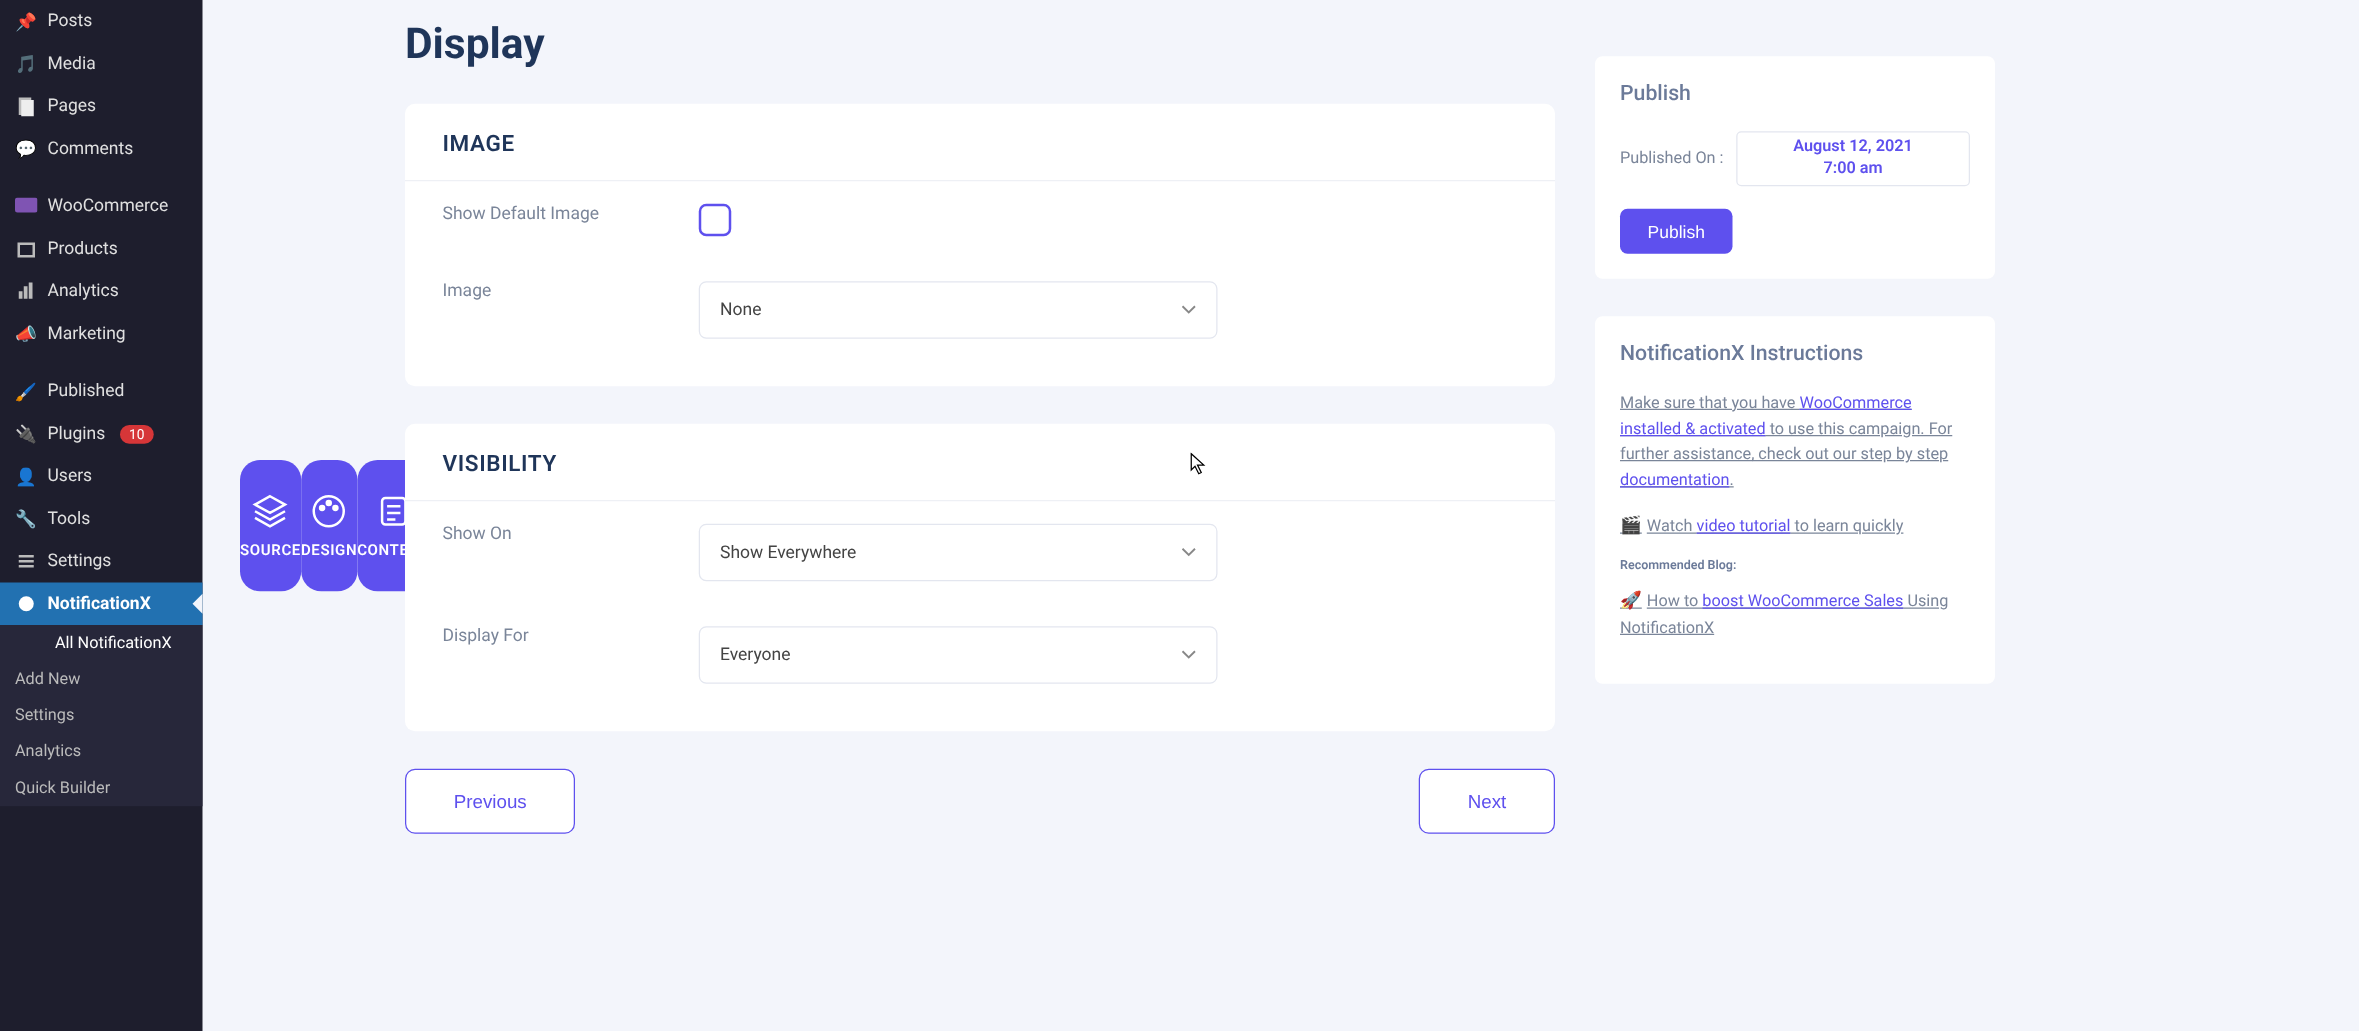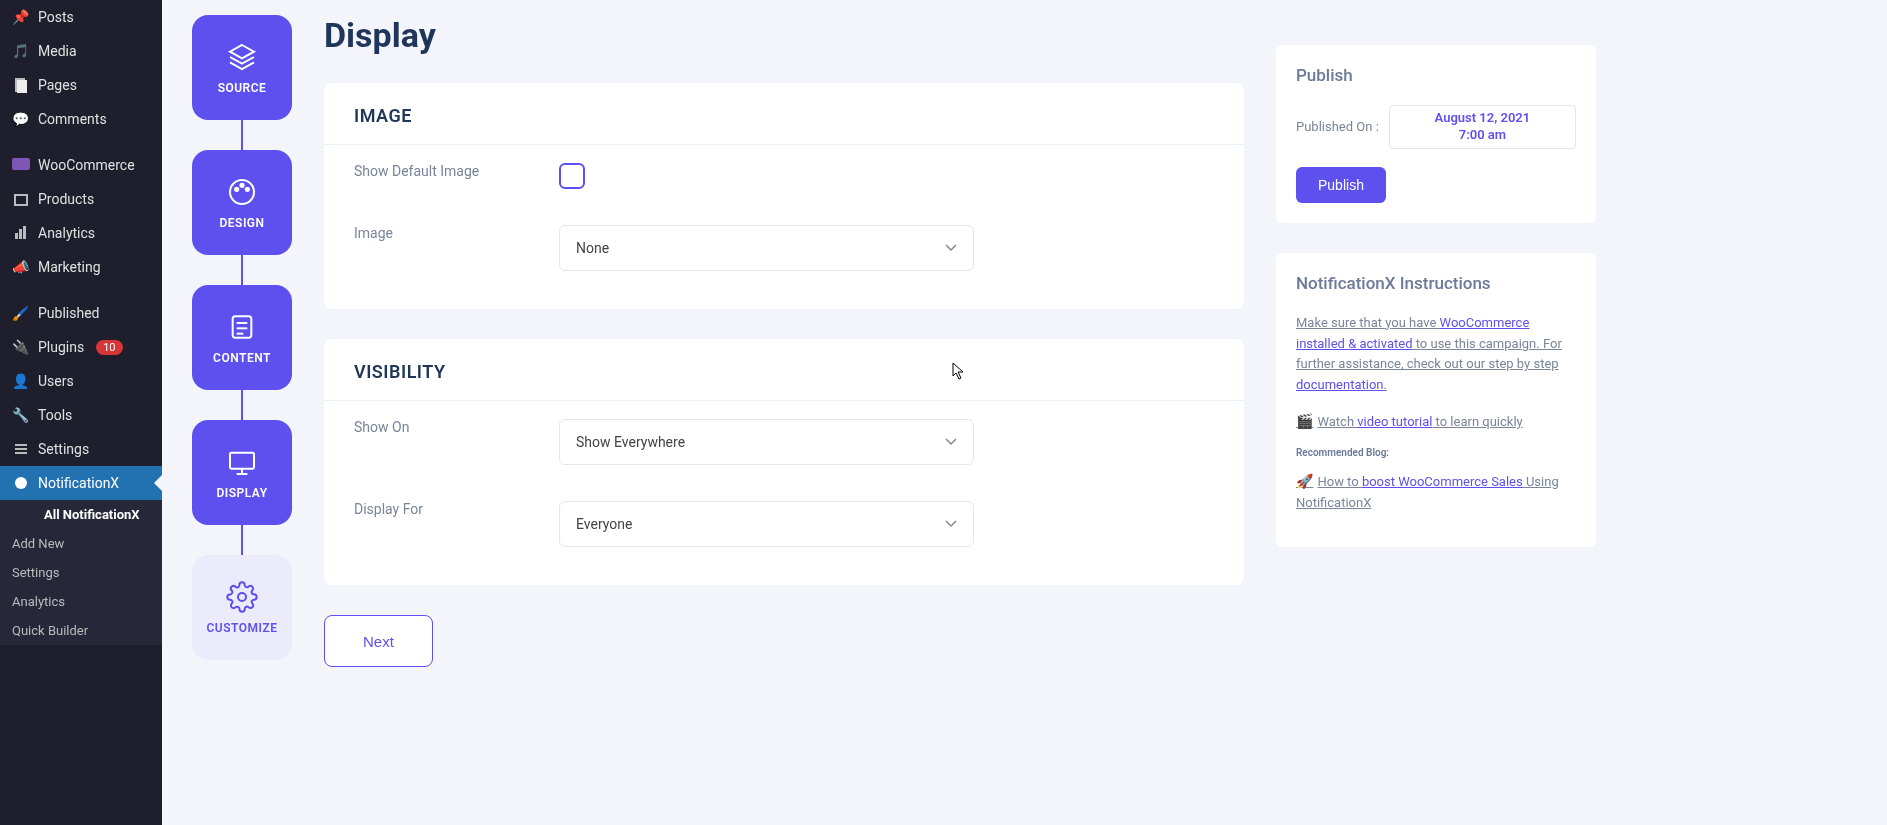--- a/index.html
+++ b/index.html
@@ -19,39 +19,39 @@
   display: flex;
   flex-direction: column;
 }
 .wp-item {
   display: flex;
   align-items: center;
   padding: 8px 12px;
   cursor: pointer;
   gap: 8px;
 }
-.wp-item.active { background: #2271b1; color: #fff; position: relative; }
+.wp-item.active { background: #2271b1; color: #fff; position: relative; font-weight: bold; }
 .wp-item.active::after {
   content: '';
   position: absolute;
   right: 0;
   top: 50%;
   transform: translateY(-50%);
   border: 8px solid transparent;
   border-right-color: #f3f5fb;
 }
 .wp-icon { width: 18px; height: 18px; display: inline-flex; align-items: center; justify-content: center; }
 .wp-submenu { background: #27273a; }
 .wp-sub-item { padding: 7px 12px 7px 12px; font-size: 13px; color: #bbb; cursor: pointer; }
-.wp-sub-item.active { color: #fff; font-weight: 700; padding-left: 44px; }
+.wp-sub-item.active { color: #fff; font-weight: 400; padding-left: 44px; }
 .badge { background: #d63638; color: #fff; border-radius: 10px; padding: 1px 7px; font-size: 11px; margin-left: 4px; }
 .wp-spacer { height: 12px; }
 
 .main { flex: 1; display: flex; padding: 15px 30px 0 30px; gap: 32px; }
-.steps { width: 100px; display: flex; flex-direction: column; align-items: center; }
+.steps { width: 100px; display: flex; flex-direction: row; align-items: center; }
 .step {
   width: 100px;
   height: 105px;
   border-radius: 16px;
   background: #5e50ee;
   color: #fff;
   display: flex;
   flex-direction: column;
   align-items: center;
   justify-content: center;
@@ -347,20 +347,21 @@
         <div class="select">
           <span>Everyone</span>
           <svg class="chev" width="12" height="8" viewBox="0 0 12 8">
               <path d="M1 1l5 5 5-5" stroke="#888" stroke-width="1.5" fill="none"></path>
             </svg>
         </div>
       </div>
     </div>
 
     <div class="btn-row">
+      <button class="btn">Previous</button>
       <button class="btn">Next</button>
     </div>
   </div>
 
   <div class="side-panels">
     <div class="panel">
       <h3>Publish</h3>
       <div class="pub-row">
         <span class="pub-label">Published On :</span>
         <div class="pub-date">

